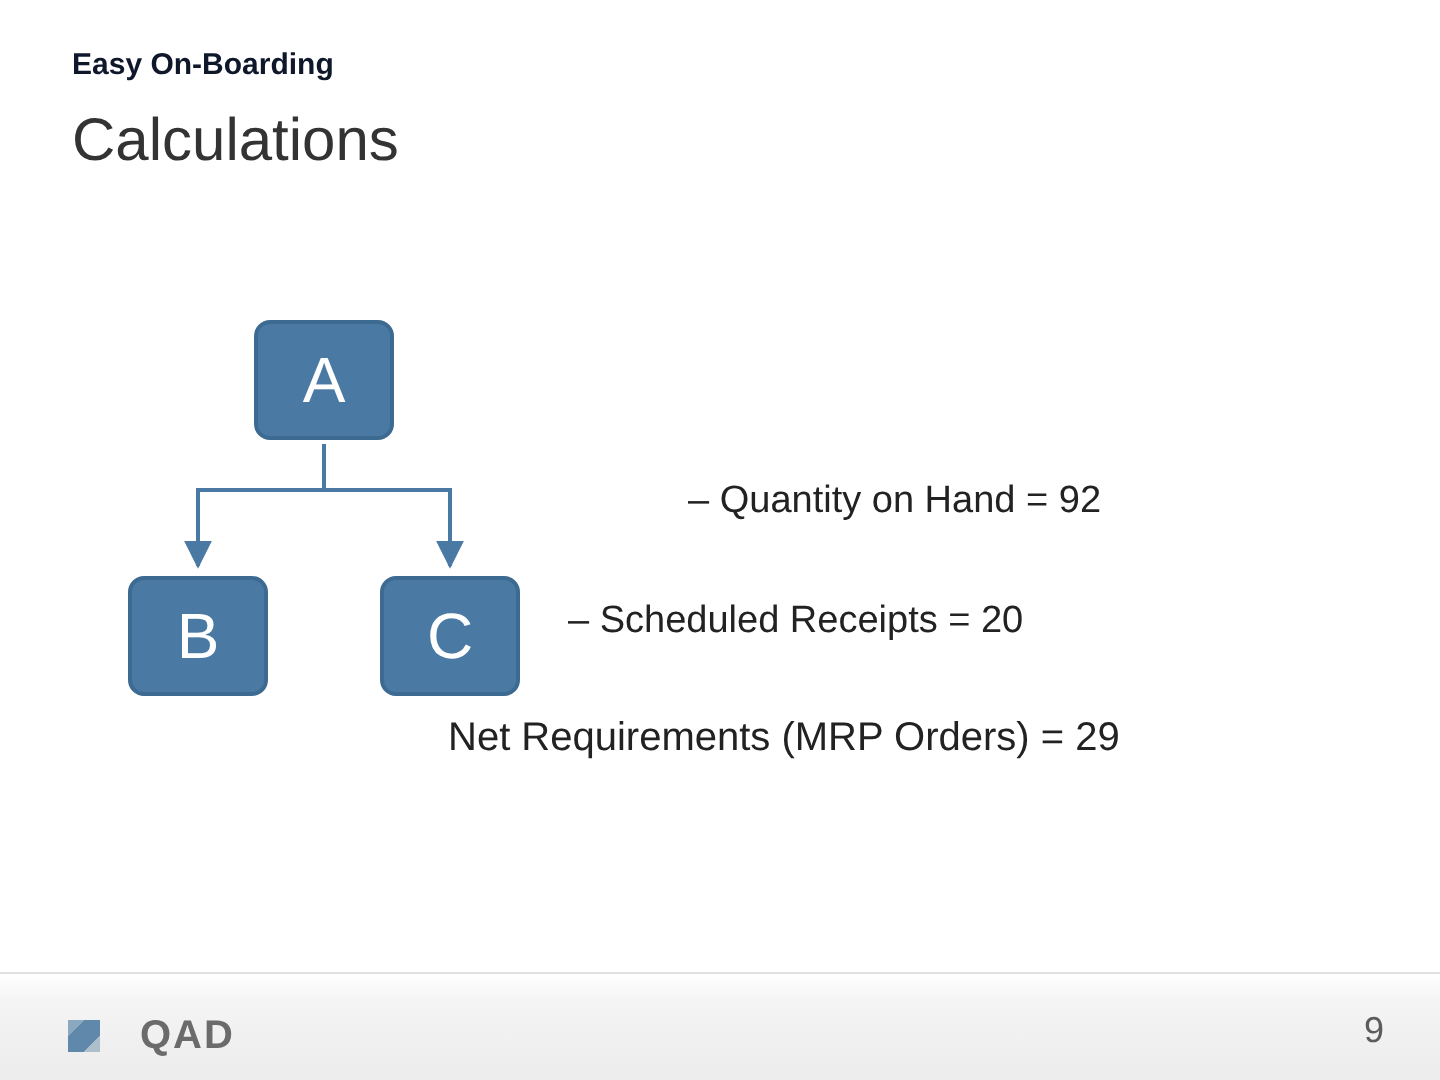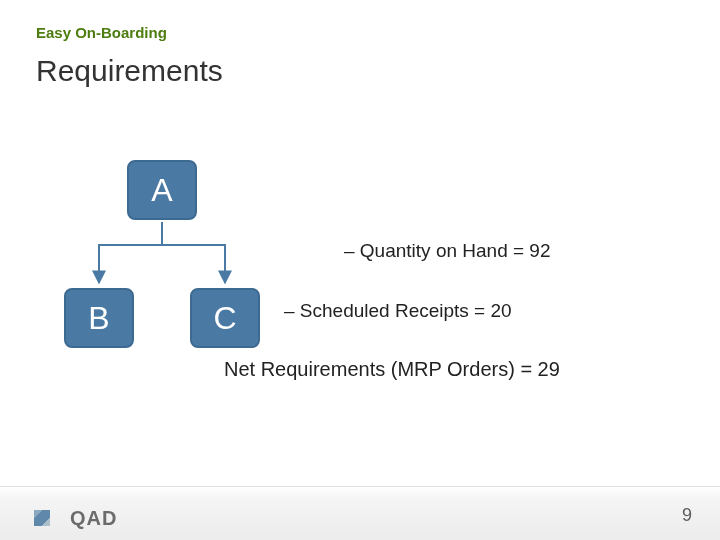--- a/index.html
+++ b/index.html
@@ -1,18 +1,18 @@
 <!DOCTYPE html>
 <html><head>
 <meta charset="utf-8">
 <style>
   * { box-sizing: border-box; margin: 0; padding: 0; }
   html, body { width: 720px; height: 540px; font-family: Arial, Helvetica, sans-serif; background: #fff; }
   .slide { position: relative; width: 720px; height: 540px; }
-  .eyebrow { position: absolute; left: 36px; top: 24px; font-size: 15px; font-weight: 700; color: #4d7c0f; }
+  .eyebrow { position: absolute; left: 36px; top: 24px; font-size: 15px; font-weight: 700; color: #0f172a; }
   .title { position: absolute; left: 36px; top: 54px; font-size: 30px; font-weight: 400; color: #333; }
   .diagram { position: absolute; left: 64px; top: 160px; width: 210px; height: 220px; }
   .node { position: absolute; width: 70px; height: 60px; background: #4a7aa3; border: 2px solid #3d6a91; border-radius: 8px; color: #fff; font-size: 32px; font-weight: 400; display: flex; align-items: center; justify-content: center; }
   .node-a { left: 63px; top: 0; }
   .node-b { left: 0; top: 128px; }
   .node-c { left: 126px; top: 128px; }
   svg.connectors { position: absolute; left: 0; top: 0; width: 210px; height: 220px; }
   .eqn { position: absolute; font-size: 20px; color: #222; }
   .eqn.sub { font-size: 19px; }
   .eq1 { left: 304px; top: 190px; }
@@ -24,21 +24,21 @@
   .logo svg { display: block; }
   .logo-text { font-size: 20px; font-weight: 700; color: #6c6b6b; letter-spacing: 1px; }
   .pagenum { position: absolute; right: 28px; bottom: 14px; font-size: 18px; color: #5c5c5c; }
 </style>
 </head>
 <body>
 
 <div class="slide">
 
   <div class="eyebrow">Easy On-Boarding</div>
-  <div class="title">Requirements</div>
+  <div class="title">Calculations</div>
 
   <div class="diagram">
     <svg class="connectors" viewBox="0 0 210 220">
       <defs>
         <marker id="arrow" viewBox="0 0 10 10" refX="9" refY="5" markerWidth="7" markerHeight="7" orient="auto-start-reverse">
           <path d="M 0 0 L 10 5 L 0 10 z" fill="#4a7aa3"></path>
         </marker>
       </defs>
       <polyline points="98,62 98,85 35,85 35,123" fill="none" stroke="#4a7aa3" stroke-width="2" marker-end="url(#arrow)"></polyline>
       <polyline points="98,62 98,85 161,85 161,123" fill="none" stroke="#4a7aa3" stroke-width="2" marker-end="url(#arrow)"></polyline>

